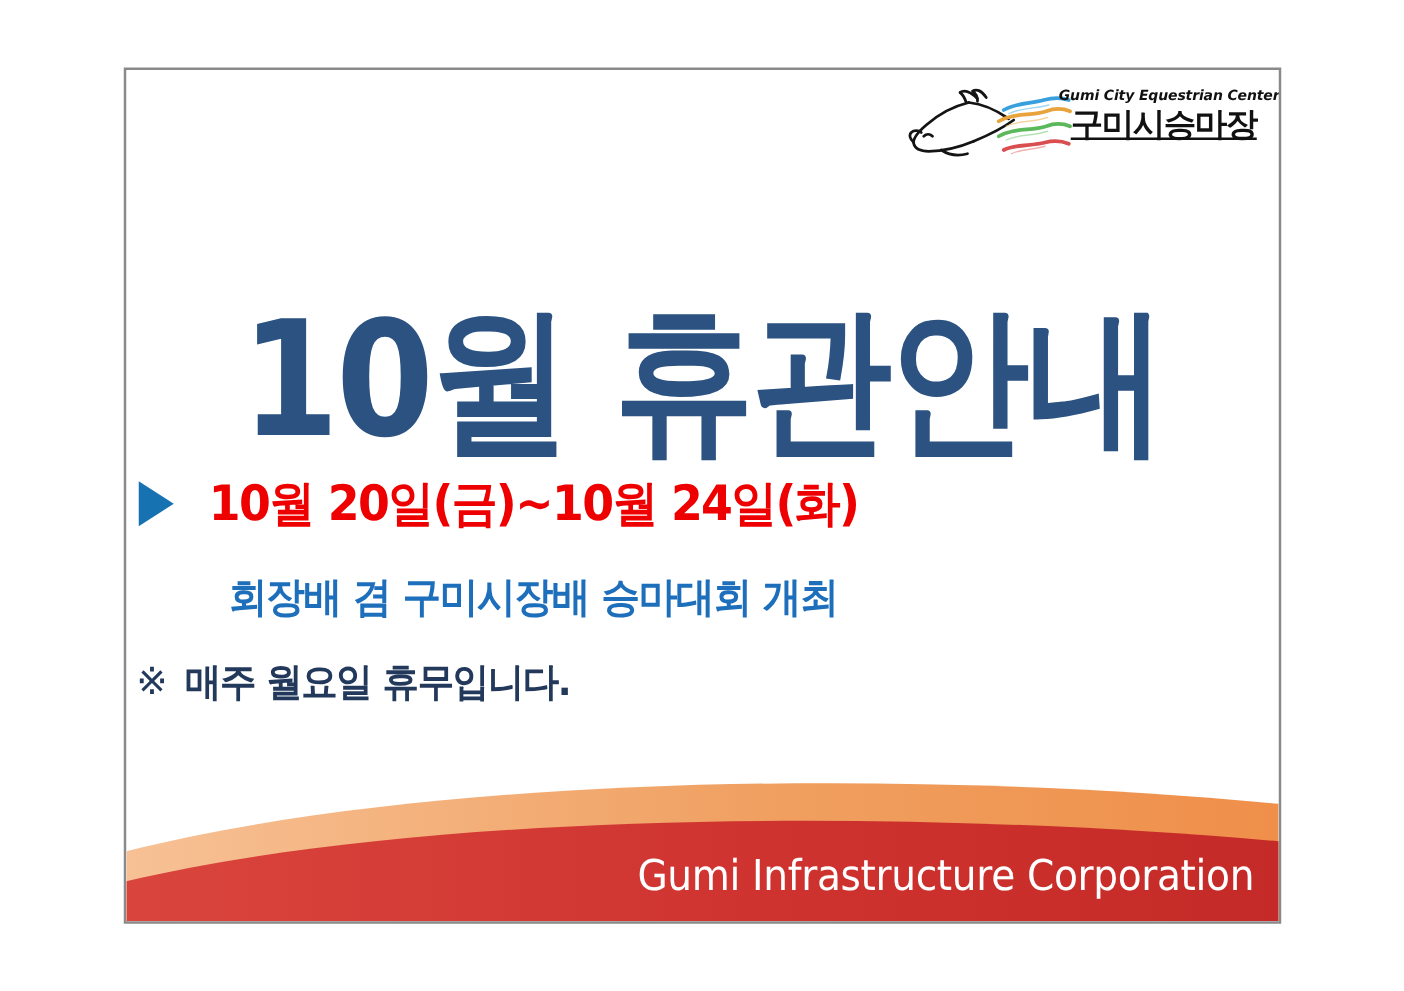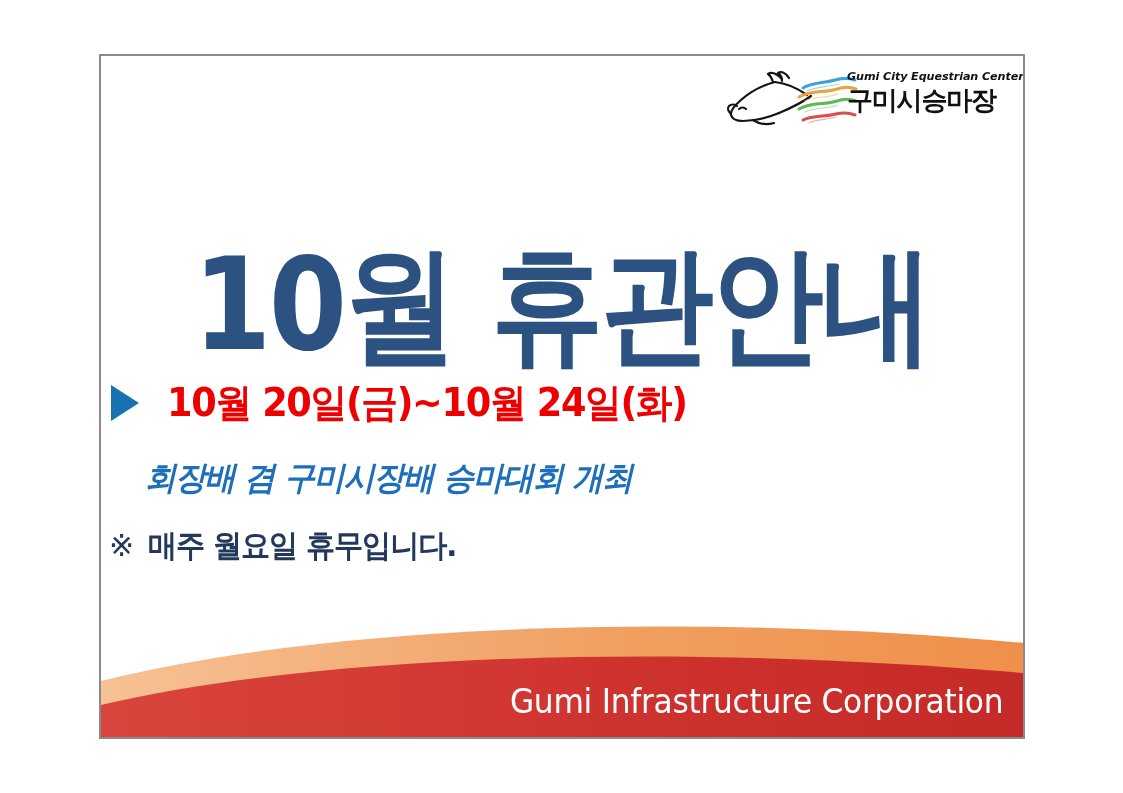--- a/index.html
+++ b/index.html
@@ -42,40 +42,42 @@
     left: 0;
     top: 2px;
     width: 140px;
     height: 66px;
   }
   #logo-text-block {
     position: absolute;
     left: 128px;
     top: 6px;
     width: 168px;
+    text-align: center;
   }
   #logo-eng {
     font-family: "DejaVu Sans", sans-serif;
     font-size: 11.2px;
     font-style: italic;
     font-weight: bold;
     color: #111111;
     letter-spacing: -0.1px;
     white-space: nowrap;
     line-height: 13px;
   }
   #logo-kor {
     font-family: "DejaVu Sans", "Liberation Sans", sans-serif;
     font-size: 26px;
     font-weight: bold;
     color: #111111;
     letter-spacing: -1.2px;
     line-height: 32px;
     margin-top: 1px;
     white-space: nowrap;
+    text-decoration: underline;
   }
 
   
   #main-title {
     position: absolute;
     left: 0;
     right: 0;
     top: 88px;
     text-align: center;
     font-family: "DejaVu Sans", "Liberation Sans", sans-serif;
@@ -117,23 +119,22 @@
   #date-range {
     font-family: "DejaVu Sans", "Liberation Sans", sans-serif;
     font-size: 39px;
     font-weight: bold;
     color: #ee0000;
     letter-spacing: -1.4px;
     transform: scaleX(0.94);
     transform-origin: left center;
   }
   #row-event {
-    padding-left: 44px;
+    padding-left: 82px;
     margin-top: 26px;
-    font-style: italic;
   }
   #event-name {
     font-family: "DejaVu Sans", "Liberation Sans", sans-serif;
     font-size: 33px;
     font-weight: bold;
     color: #1e6fbb;
     letter-spacing: -1.2px;
     transform: scaleX(0.94);
     transform-origin: left center;
   }

